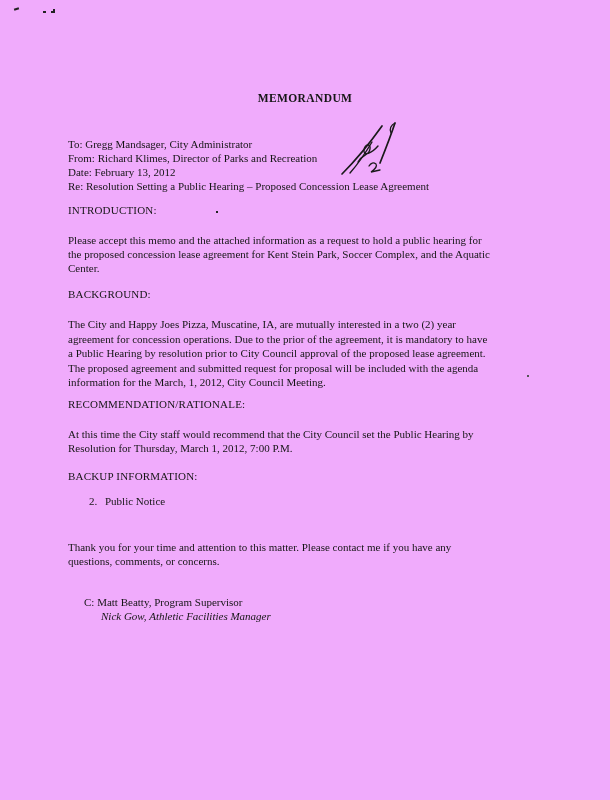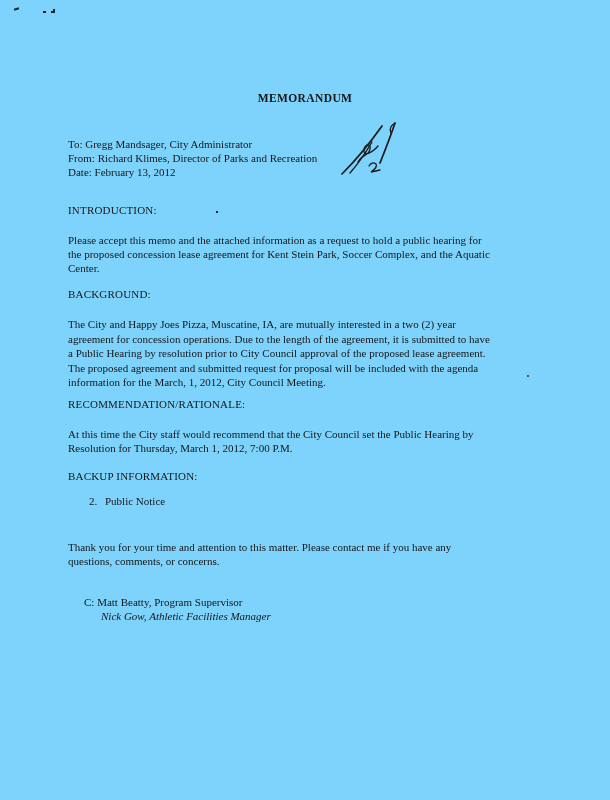--- a/index.html
+++ b/index.html
@@ -4,21 +4,21 @@
 <style>
   html, body {
     margin: 0;
     padding: 0;
     background: #ffffff;
   }
   .page {
     position: relative;
     width: 610px;
     height: 800px;
-    background: #7dd3fc;
+    background: #f0abfc;
     font-family: "Liberation Serif", "DejaVu Serif", serif;
     color: #161616;
     overflow: hidden;
   }
   .doc-title {
     position: absolute;
     left: 0;
     right: 0;
     top: 92px;
     text-align: center;
@@ -99,20 +99,21 @@
   <div class="artifact a3b"></div>
   <div class="artifact a4"></div>
   <div class="artifact a5"></div>
 
   <div class="doc-title">MEMORANDUM</div>
 
   <div class="header-block">
     <div>To: Gregg Mandsager, City Administrator</div>
     <div>From: Richard Klimes, Director of Parks and Recreation</div>
     <div>Date: February 13, 2012</div>
+    <div>Re: Resolution Setting a Public Hearing – Proposed Concession Lease Agreement</div>
   </div>
 
   <svg class="signature" viewBox="0 0 66 64" fill="none" xmlns="http://www.w3.org/2000/svg">
     <path d="M4 56 C16 44, 34 22, 44 8" stroke="#1a1a1a" stroke-width="1.7" stroke-linecap="round"></path>
     <path d="M12 55 C20 46, 28 34, 34 24" stroke="#1a1a1a" stroke-width="1.4" stroke-linecap="round"></path>
     <path d="M20 44 C25 35, 31 38, 32 31 C33 25, 27 26, 26 32 C25 39, 34 35, 40 28" stroke="#1a1a1a" stroke-width="1.4" stroke-linecap="round"></path>
     <path d="M57 5 C54 14, 48 30, 42 45" stroke="#1a1a1a" stroke-width="1.7" stroke-linecap="round"></path>
     <path d="M57 5 C53 7, 51 11, 53 15" stroke="#1a1a1a" stroke-width="1.3" stroke-linecap="round"></path>
     <path d="M31 48 Q34 43, 38 46 Q40 49, 33 54 L42 52" stroke="#1a1a1a" stroke-width="1.3" stroke-linecap="round"></path>
   </svg>
@@ -120,21 +121,21 @@
   <div class="heading" style="top:204px">INTRODUCTION:</div>
   <div class="para" style="top:233px">
       <div class="tline">Please accept this memo and the attached information as a request to hold a public hearing for</div>
       <div class="tline">the proposed concession lease agreement for Kent Stein Park, Soccer Complex, and the Aquatic</div>
       <div class="tline">Center.</div>
     </div>
 
   <div class="heading" style="top:288px">BACKGROUND:</div>
   <div class="para para-wide" style="top:317px">
       <div class="tline">The City and Happy Joes Pizza, Muscatine, IA, are mutually interested in a two (2) year</div>
-      <div class="tline">agreement for concession operations. Due to the length of the agreement, it is submitted to have</div>
+      <div class="tline">agreement for concession operations. Due to the prior of the agreement, it is mandatory to have</div>
       <div class="tline">a Public Hearing by resolution prior to City Council approval of the proposed lease agreement.</div>
       <div class="tline">The proposed agreement and submitted request for proposal will be included with the agenda</div>
       <div class="tline">information for the March, 1, 2012, City Council Meeting.</div>
     </div>
 
   <div class="heading" style="top:398px">RECOMMENDATION/RATIONALE:</div>
   <div class="para" style="top:427px">
       <div class="tline">At this time the City staff would recommend that the City Council set the Public Hearing by</div>
       <div class="tline">Resolution for Thursday, March 1, 2012, 7:00 P.M.</div>
     </div>

